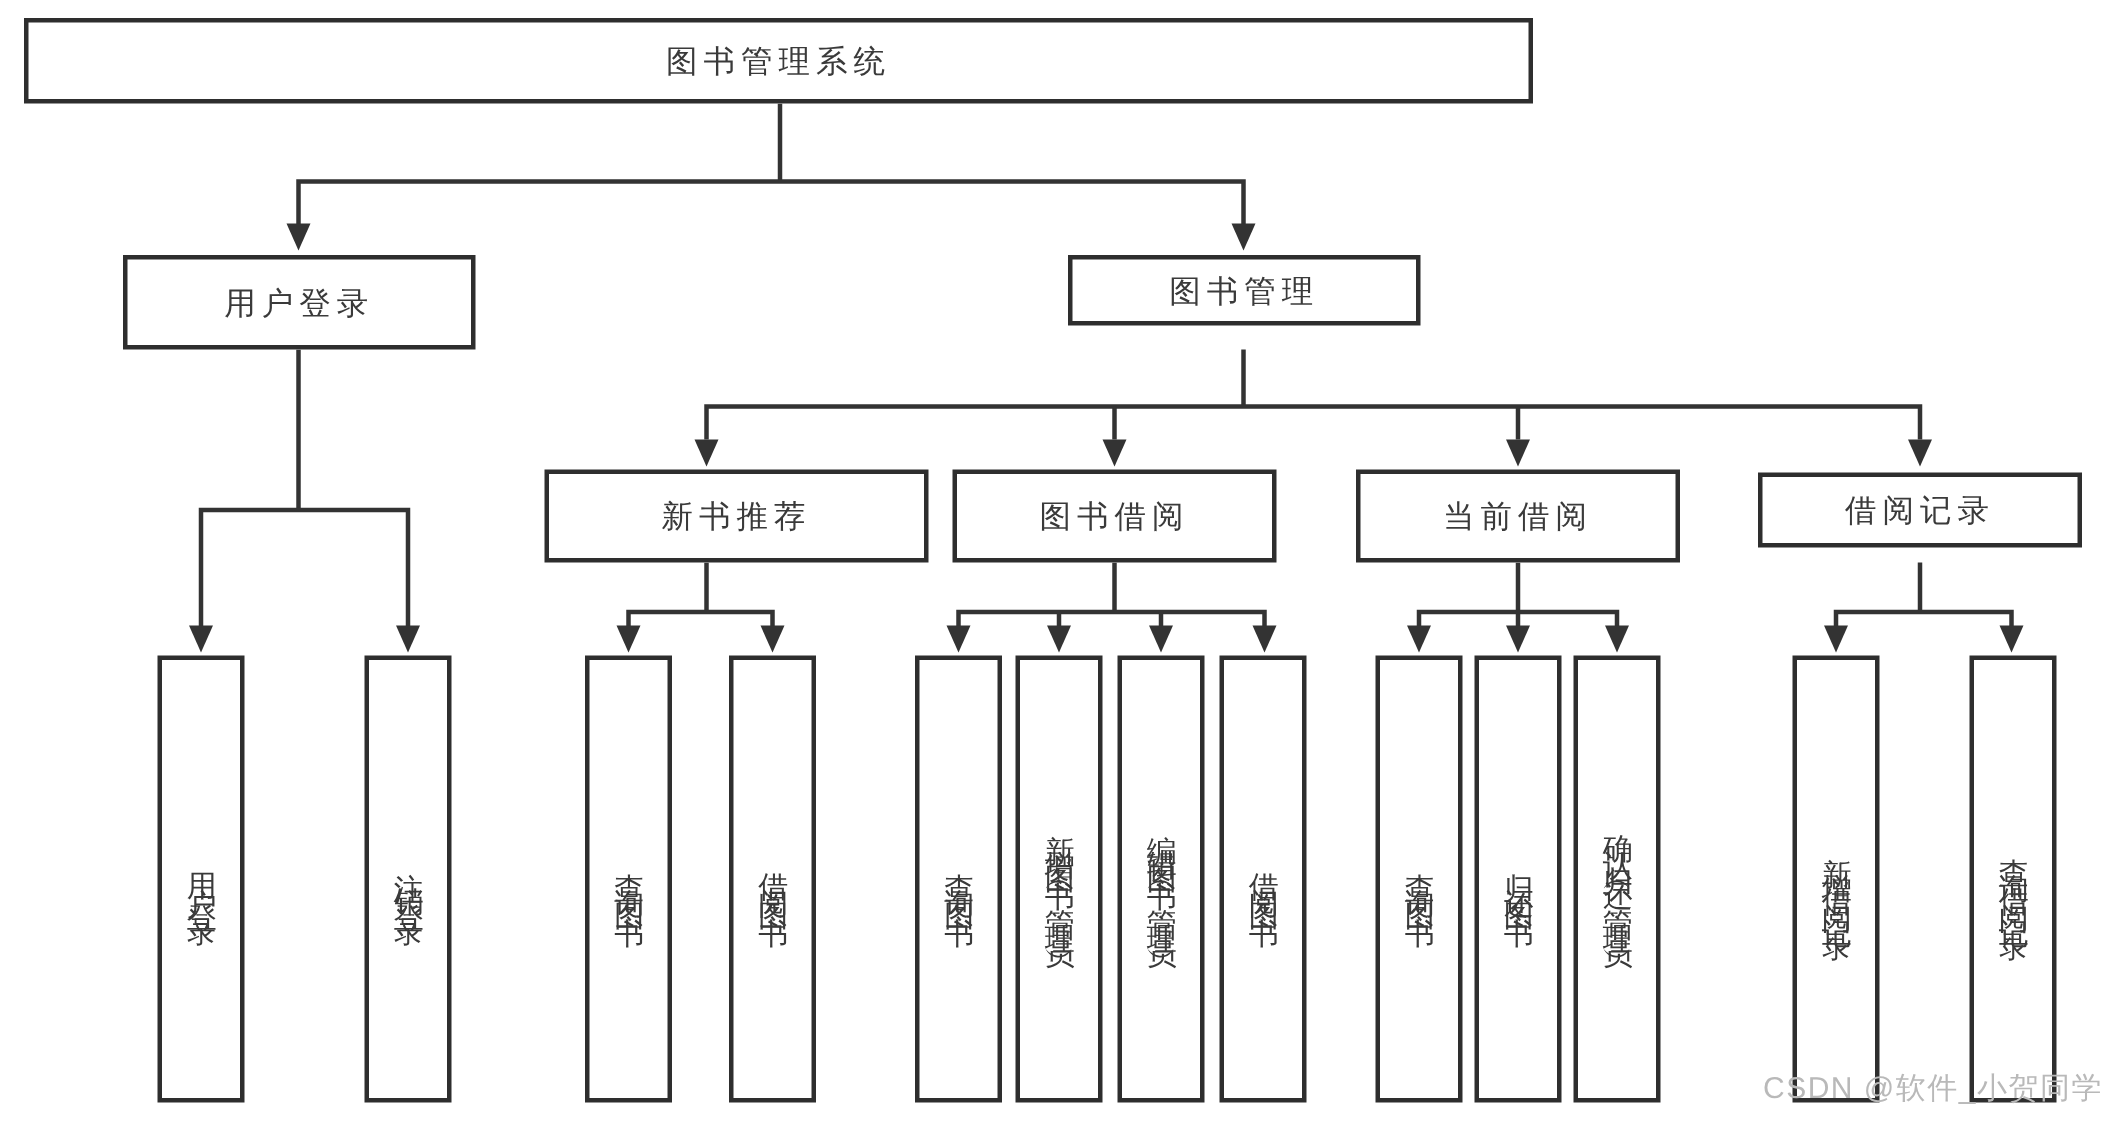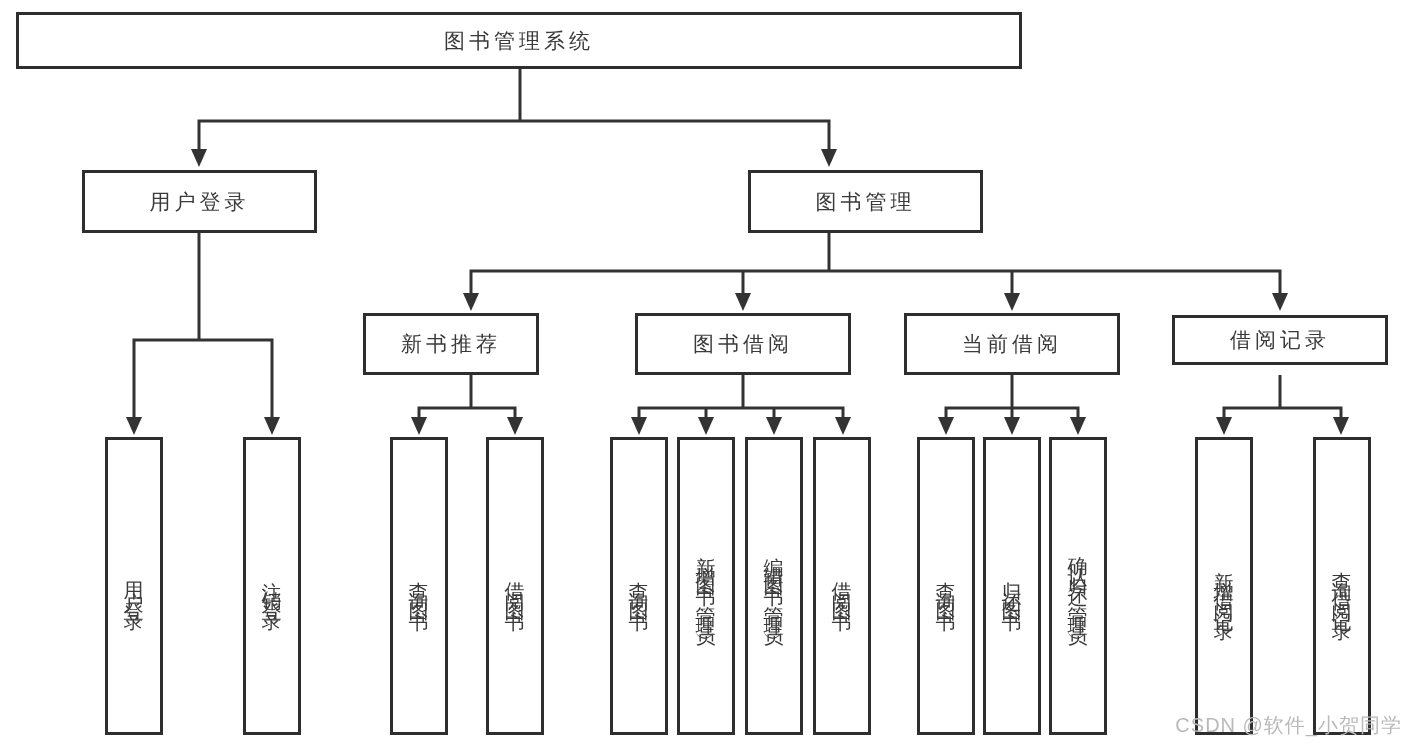--- a/index.html
+++ b/index.html
@@ -117,23 +117,23 @@
       <path d="M1280 375 V408"></path>
       <path d="M1224 418 V408 H1341 V418"></path>
       <polygon points="1216,417 1232,417 1224,435"></polygon>
       <polygon points="1333,417 1349,417 1341,435"></polygon>
     </g>
   </svg>
 
   <div class="box hbox" style="left:16px; top:12px; width:1006px; height:57px;">图书管理系统</div>
 
   <div class="box hbox" style="left:82px; top:170px; width:235px; height:63px;">用户登录</div>
-  <div class="box hbox" style="left:712px; top:170px; width:235px; height:63px;margin-left:36px;">图书管理</div>
+  <div class="box hbox" style="left:712px; top:170px; width:235px; height:47px;">图书管理</div>
 
-  <div class="box hbox" style="left:363px; top:313px; width:176px; height:62px;">新书推荐</div>
+  <div class="box hbox" style="left:363px; top:313px; width:256px; height:62px;">新书推荐</div>
   <div class="box hbox" style="left:904px; top:313px; width:216px; height:62px;">当前借阅</div>
   <div class="box hbox" style="left:635px; top:313px; width:216px; height:62px;">图书借阅</div>
   <div class="box hbox" style="left:1172px; top:315px; width:216px; height:50px;">借阅记录</div>
 
   <div class="box vbox" style="left:105px; top:437px; width:58px; height:298px;">用户登录</div>
   <div class="box vbox" style="left:243px; top:437px; width:58px; height:298px;">注销登录</div>
 
   <div class="box vbox" style="left:390px; top:437px; width:58px; height:298px;">查询图书</div>
   <div class="box vbox" style="left:486px; top:437px; width:58px; height:298px;">借阅图书</div>
 

